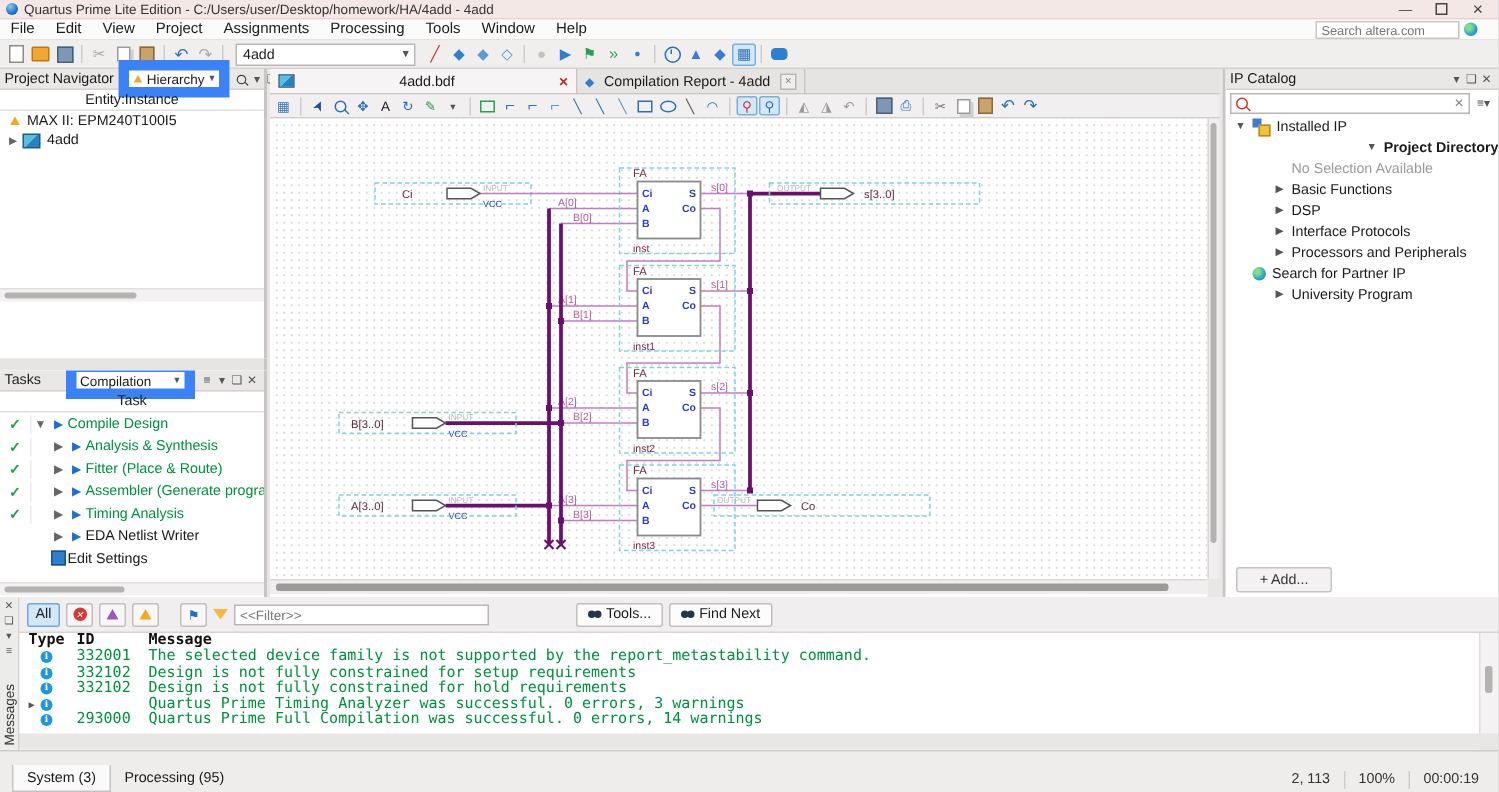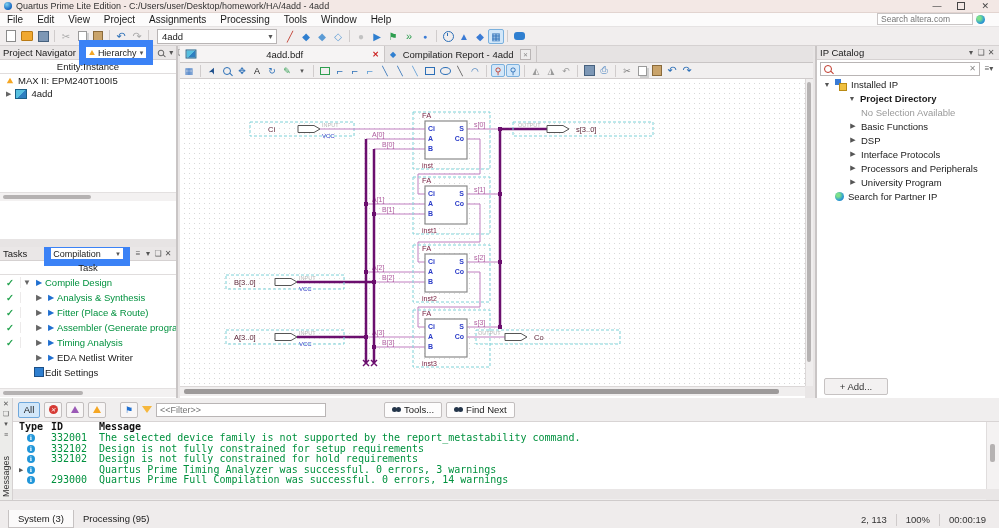--- a/index.html
+++ b/index.html
@@ -8,21 +8,21 @@
   .abs{position:absolute}
   .flex{display:flex;align-items:center}
   
   #titlebar{left:0;top:0;width:999px;height:13px;background:#f3e8e5;border-bottom:1px solid #e2d4d0;display:flex;align-items:center;gap:4px;padding-left:4px;box-sizing:border-box}
   #titlebar .ttl{font-size:9px;color:#333;white-space:nowrap}
   .sphere{width:8px;height:8px;border-radius:50%;background:radial-gradient(circle at 35% 30%,#7fd0f0,#1565c0 70%);display:inline-block}
   #wcontrols{margin-left:auto;display:flex;gap:16px;padding-right:10px;align-items:center}
   #wcontrols span{font-size:9px;color:#444;line-height:9px}
   .maxbox{width:6px;height:6px;border:1px solid #444;display:inline-block}
   
-  #menubar{left:0;top:13px;width:999px;height:14px;background:#fcfbfb;border-bottom:1px solid #e6e3e3;display:flex;align-items:flex-start;box-sizing:border-box}
+  #menubar{left:0;top:13px;width:999px;height:14px;background:#fcfbfb;border-bottom:1px solid #e6e3e3;display:flex;align-items:center;box-sizing:border-box}
   .menu-item{padding:0 7px;font-size:10px;line-height:14px;cursor:default}
   #menusearch{margin-left:auto;margin-right:14px;display:flex;align-items:center;gap:3px}
   #menusearch input{width:88px;height:10px;border:1px solid #c9c5c5;font-size:8.5px;color:#9a9a9a;padding:0 3px;font-family:"Liberation Sans",sans-serif}
   .globe{width:9px;height:9px;border-radius:50%;background:radial-gradient(circle at 35% 35%,#7ee08a 20%,#2f9fd0 60%,#1565c0);display:inline-block}
   
   #maintoolbar{left:0;top:27px;width:999px;height:19px;background:#f1eeee;border-bottom:1px solid #d5d1d1;display:flex;align-items:center;gap:1px;padding-left:3px;box-sizing:border-box}
   .tbi{width:16px;height:15px;display:inline-flex;align-items:center;justify-content:center;font-size:10px;border-radius:2px}
   .tbi.hl{background:#d2e7f9;border:1px solid #7ab0dd;box-sizing:border-box}
   .tsep{width:1px;height:12px;background:#d0cccc;margin:0 3px}
   .combo{width:118px;height:13px;background:#fff;border:1px solid #b9b5b5;display:flex;align-items:center;margin:0 4px}
@@ -530,21 +530,21 @@
         <span style="color:#888;font-size:8px">✕</span>
       </span>
       <span class="pbtn" style="width:14px">≡▾</span>
     </div>
     <div id="ip-tree">
         <div class="ip-row" style="padding-left: 6px;">
           <span class="ar">▼</span>
           <span class="iip"></span>
           <span>Installed IP</span>
         </div>
-        <div class="ip-row bold" style="padding-left: 31px;">
+        <div class="ip-row bold" style="padding-left: 31px; justify-content: flex-end;">
           <span class="ar">▼</span>
           <span>Project Directory</span>
         </div>
         <div class="ip-row muted" style="padding-left: 32px;">
           <span class="ar"></span>
           <span>No Selection Available</span>
         </div>
         <div class="ip-row" style="padding-left: 32px;">
           <span class="ar">▶</span>
           <span>Basic Functions</span>
@@ -553,29 +553,29 @@
           <span class="ar">▶</span>
           <span>DSP</span>
         </div>
         <div class="ip-row" style="padding-left: 32px;">
           <span class="ar">▶</span>
           <span>Interface Protocols</span>
         </div>
         <div class="ip-row" style="padding-left: 32px;">
           <span class="ar">▶</span>
           <span>Processors and Peripherals</span>
-        </div>
-        <div class="ip-row" style="padding-left: 32px;">
-          <span class="ar">▶</span>
-          <span>University Program</span>
         </div>
         <div class="ip-row" style="padding-left: 6px;">
           <span class="ar"></span>
           <span class="globe"></span>
           <span>Search for Partner IP</span>
+        </div>
+        <div class="ip-row" style="padding-left: 32px;">
+          <span class="ar">▶</span>
+          <span>University Program</span>
         </div>
       </div>
     <div id="ip-add">+ Add...</div>
   </div>
 
   <div id="msg-strip" class="abs">
     <span class="pbtn">✕</span>
     <span class="pbtn">❏</span>
     <span class="pbtn">▾</span>
     <span class="pbtn">≡</span>

